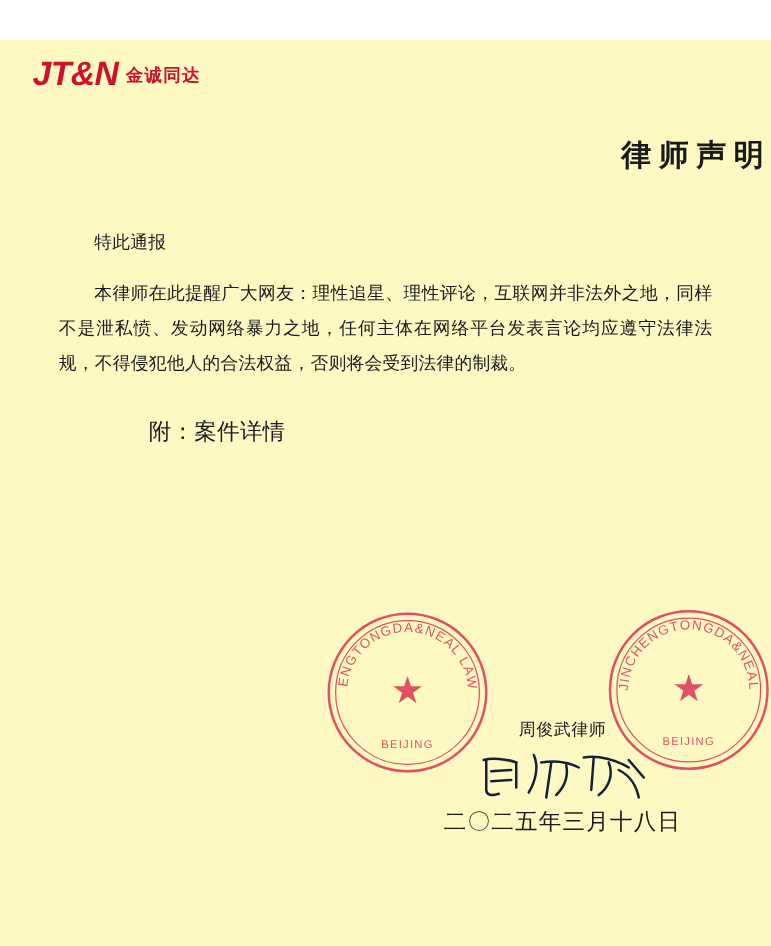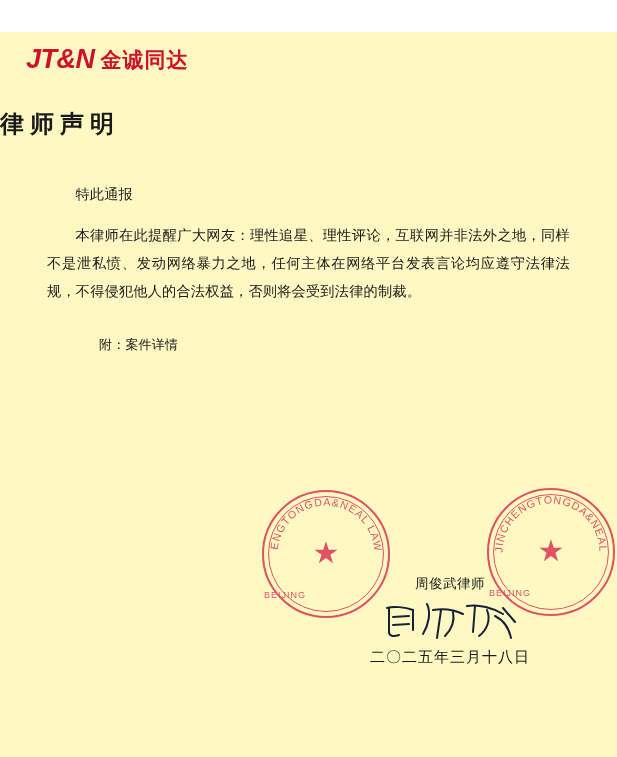--- a/index.html
+++ b/index.html
@@ -37,33 +37,33 @@
     font-weight: bold;
     font-style: italic;
     font-size: 27px;
     letter-spacing: -0.5px;
     color: #d0112b;
     line-height: 1;
   }
   .logo-cn {
     font-family: "Liberation Sans", sans-serif;
     font-weight: bold;
-    font-size: 21px;
+    font-size: 14px;
     color: #d0112b;
     line-height: 1;
     letter-spacing: 1px;
   }
 
   
   .doc-title {
     position: absolute;
     top: 76px;
     left: 0;
     width: 617px;
-    text-align: left;
+    text-align: right;
     font-size: 24px;
     font-weight: bold;
     letter-spacing: 6px;
     font-family: "Liberation Serif", serif;
   }
 
   
   .body-wrap {
     position: absolute;
     top: 128px;
@@ -74,21 +74,21 @@
     font-size: 14.2px;
     line-height: 28px;
     text-align: justify;
     text-justify: inter-ideograph;
     text-indent: 2em;
     margin: 0 0 13px 0;
     letter-spacing: 0.2px;
   }
   .para.attach {
     text-indent: 4em;
-    font-size: 13px;
+    font-size: 18px;
     margin-top: 26px;
   }
   .para.notice { margin-top: 20px; }
 
   
   .seal {
     position: absolute;
     border: 2.5px solid #d8234a;
     border-radius: 50%;
     box-sizing: border-box;
@@ -132,21 +132,21 @@
     fill: #d8234a;
     font-size: 11px;
     font-family: "Liberation Sans", sans-serif;
     letter-spacing: 1px;
   }
   .seal-bottom-text {
     position: absolute;
     left: 0;
     bottom: 16px;
     width: 100%;
-    text-align: left;
+    text-align: center;
     color: #d8234a;
     font-size: 9px;
     font-family: "Liberation Sans", sans-serif;
     letter-spacing: 1px;
   }
 
   
   .sign-block {
     position: absolute;
     left: 335px;
@@ -164,21 +164,21 @@
     line-height: 24px;
     letter-spacing: 0.5px;
   }
   .handwriting {
     margin-top: 2px;
     height: 46px;
     position: relative;
   }
   .handwriting svg { display:block; margin: 0 auto; }
   .sign-date {
-    font-size: 15px;
+    font-size: 18px;
     line-height: 22px;
     letter-spacing: 1px;
     margin-top: 2px;
   }
 </style>
 </head>
 <body>
 
 <div class="page">
 

